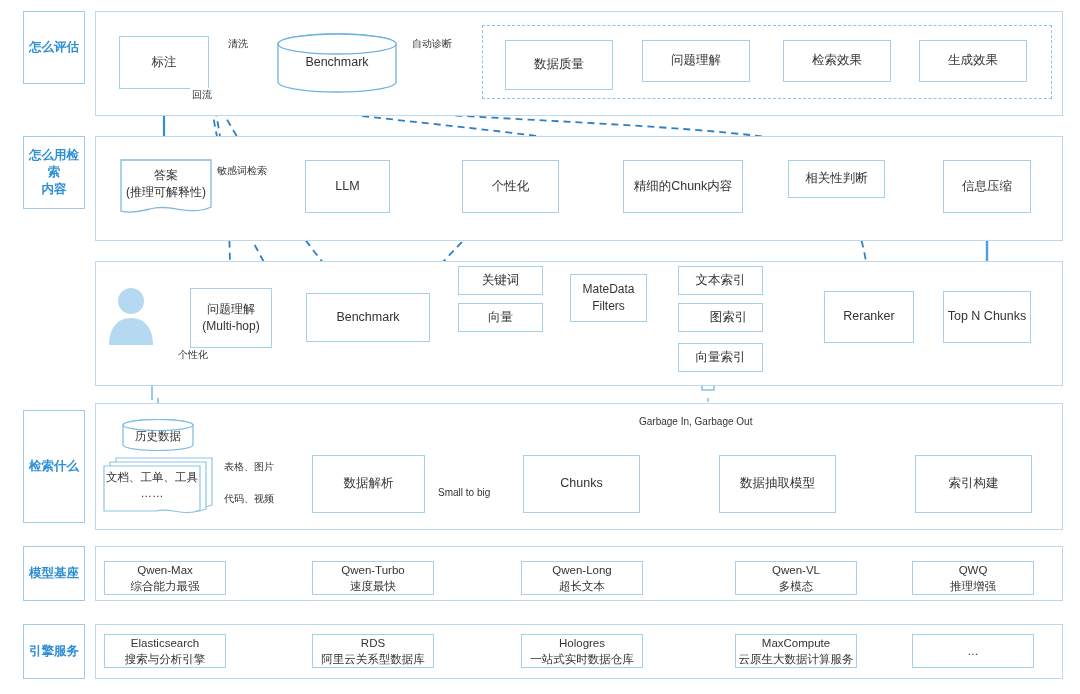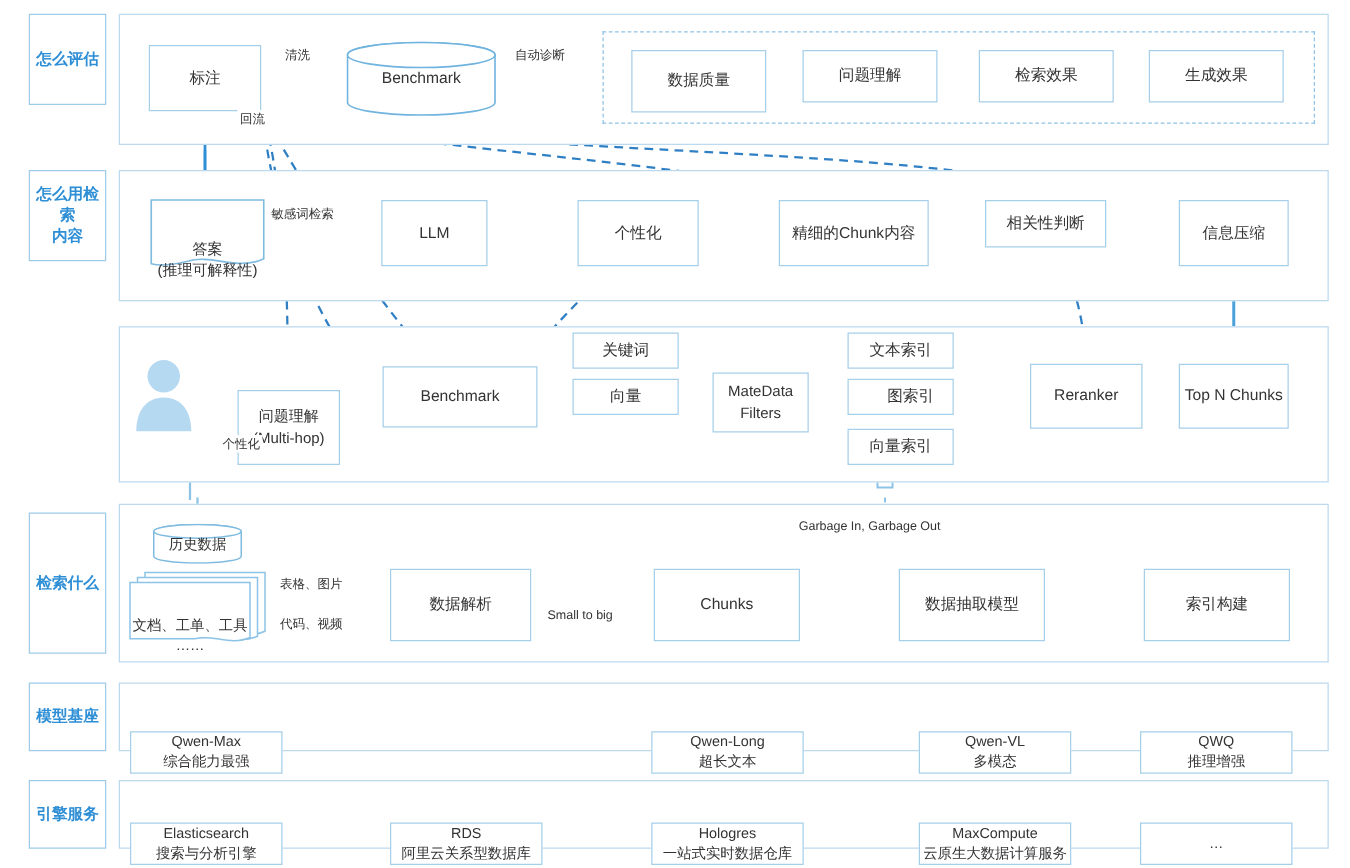--- a/index.html
+++ b/index.html
@@ -8,21 +8,21 @@
   #svgroot{position:absolute;left:0;top:0;width:1080px;height:694px;}
   .lbl{position:absolute;display:flex;align-items:center;justify-content:center;
        border:1px solid #9ecbe8;color:#2f8fd6;font-weight:bold;font-size:12.5px;
        text-align:center;line-height:1.35;background:#fff;box-sizing:border-box;}
   .band{position:absolute;border:1px solid #bcd9ee;background:#fff;box-sizing:border-box;}
   .node{position:absolute;display:flex;align-items:center;justify-content:center;
         border:1px solid #a6cfe9;background:#fff;color:#333;font-size:12.5px;
         text-align:center;line-height:1.4;box-sizing:border-box;}
   .cap{position:absolute;color:#333;font-size:10px;white-space:nowrap;background:#fff;padding:0 2px;}
   .dashgroup{position:absolute;border:1px dashed #8fc2e6;box-sizing:border-box;background:transparent;}
-  .two-line{flex-direction:column;margin-top:24px;}
+  .two-line{flex-direction:column;}
   .two-line .t1{color:#333;}
   .two-line .t2{color:#333;}
   .avatar{position:absolute;}
   .stackdoc{position:absolute;}
   .docshape{position:absolute;}
   .cyl{position:absolute;}
 </style>
 </head>
 <body>
 
@@ -297,20 +297,24 @@
     <span>索引构建</span>
   </div>
   <div class="cap" style="left:637px;top:416px;">
     <span>Garbage In, Garbage Out</span>
   </div>
 
   <div class="node two-line" style="left:104px;top:561px;width:122px;height:34px;font-size:11.5px;">
     <span class="t1">Qwen-Max</span>
     <span class="t2">综合能力最强</span>
   </div>
+  <div class="node two-line" style="left:312px;top:561px;width:122px;height:34px;font-size:11.5px;">
+    <span class="t1">Qwen-Turbo</span>
+    <span class="t2">速度最快</span>
+  </div>
   <div class="node two-line" style="left:521px;top:561px;width:122px;height:34px;font-size:11.5px;">
     <span class="t1">Qwen-Long</span>
     <span class="t2">超长文本</span>
   </div>
   <div class="node two-line" style="left:735px;top:561px;width:122px;height:34px;font-size:11.5px;">
     <span class="t1">Qwen-VL</span>
     <span class="t2">多模态</span>
   </div>
   <div class="node two-line" style="left:912px;top:561px;width:122px;height:34px;font-size:11.5px;">
     <span class="t1">QWQ</span>

